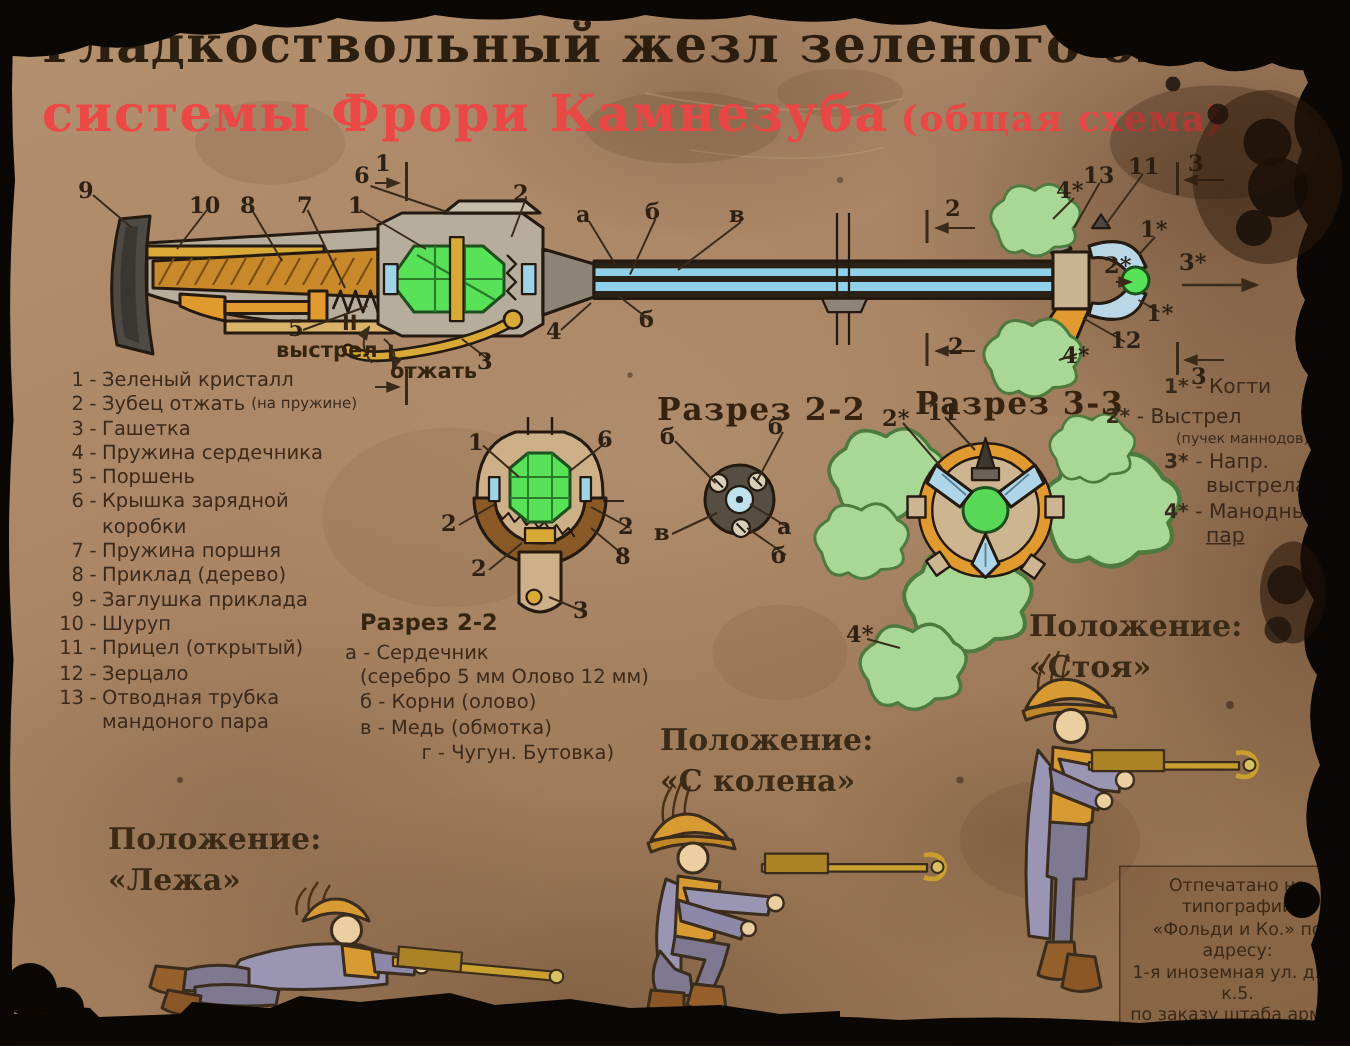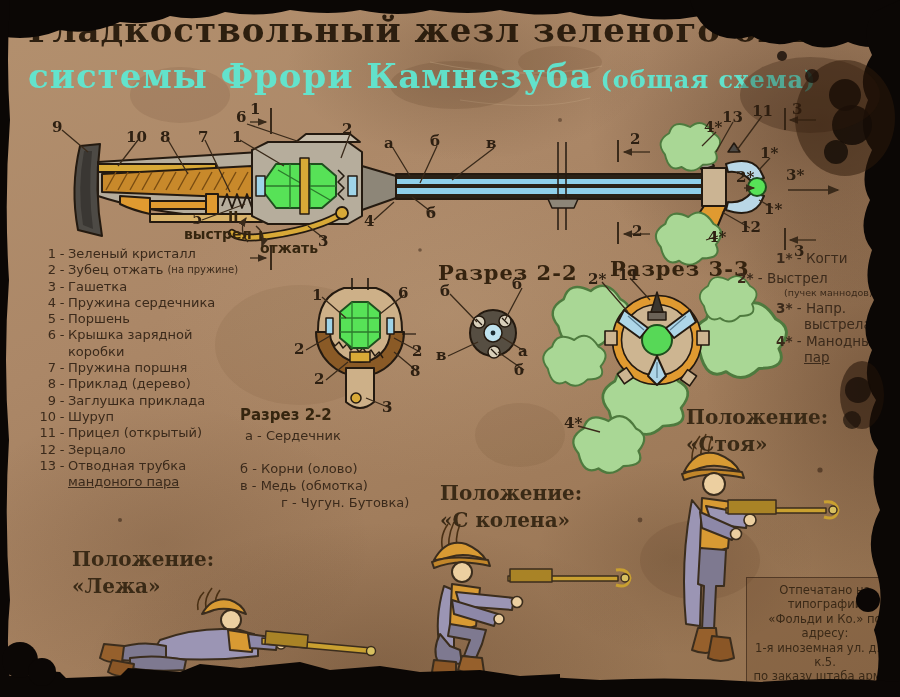--- a/index.html
+++ b/index.html
@@ -11,32 +11,32 @@
     radial-gradient(ellipse 260px 140px at 52% 9%, rgba(60,35,15,.22), transparent 70%),
     radial-gradient(ellipse 330px 260px at 91% 18%, rgba(48,26,11,.38), transparent 70%),
     radial-gradient(ellipse 240px 320px at 97% 55%, rgba(52,29,13,.32), transparent 70%),
     radial-gradient(ellipse 420px 220px at 42% 97%, rgba(55,32,15,.26), transparent 70%),
     radial-gradient(ellipse 200px 140px at 75% 80%, rgba(60,36,16,.18), transparent 70%),
     linear-gradient(155deg,#b3906e 0%,#ab8767 35%,#a07c5b 65%,#93714f 100%);}
   svg.layer{position:absolute;inset:0;z-index:2;pointer-events:none;}
   svg.edges{z-index:6;}
   .txt{position:absolute;z-index:4;color:#33241a;white-space:nowrap;}
   .title1{left:28px;top:10px;font:700 34px "DejaVu Serif",serif;letter-spacing:1px;color:#241709;opacity:.93;}
-  .title2{left:28px;top:56px;font:700 34px "DejaVu Serif",serif;letter-spacing:1px;color:#5eead4;opacity:.93;}
+  .title2{left:28px;top:56px;font:700 34px "DejaVu Serif",serif;letter-spacing:1px;color:#ef4444;opacity:.93;}
   .title2 .note{font:700 24px "DejaVu Serif",serif;margin-left:8px;}
   .sec-title{font:700 21px "DejaVu Serif",serif;color:#35230f;letter-spacing:1px;}
   .pos-label{font:700 20px "DejaVu Serif",serif;color:#3a2a16;line-height:27px;}
   .co{font:700 15px "DejaVu Serif",serif;color:#2e2012;}
   .act{font:700 14px "DejaVu Sans",sans-serif;color:#35250f;}
   .parts{left:34px;top:246px;font:13px "DejaVu Sans",sans-serif;color:#3b2a1b;line-height:16.3px;}
   .parts .row{display:flex;}
   .parts .num{width:22px;text-align:right;flex:none;}
   .parts .dash{width:12px;text-align:center;flex:none;}
   .parts .note{font-size:10px;margin-left:4px;align-self:center;}
-  .parts .l2{margin-left:34px;text-decoration:underline;}
+  .parts .l2{margin-left:34px;}
   .mat{font:13px "DejaVu Sans",sans-serif;color:#3b2a1b;}
   .mat-h{font:700 15px "DejaVu Sans",sans-serif;color:#35250f;}
   .star{font:13.5px "DejaVu Sans",sans-serif;color:#3b2a1b;}
   .star .num{font-weight:700;}
   .star-note{font:9.5px "DejaVu Sans",sans-serif;color:#3b2a1b;}
   .imprint{left:746px;top:577px;width:148px;z-index:4;background:rgba(95,62,35,.26);
            border:1px solid rgba(40,24,12,.55);padding:5px 4px;text-align:center;
            font:11.6px "DejaVu Sans",sans-serif;color:#3a2917;line-height:14.4px;white-space:normal;}
 </style>
 </head>
@@ -339,23 +339,24 @@
       </div>
     <div class="row">
         <span class="num">13</span>
         <span class="dash">-</span>
         <span>Отводная трубка</span>
       </div>
     <div class="l2">мандоного пара</div>
   </div>
 
   <div class="txt mat-h" style="left:240px;top:406px;">Разрез 2-2</div>
-  <div class="txt mat" style="left:245px;top:428px;">
+  <div class="txt mat" style="left:230px;top:428px;">
     <span>а</span> <span>-</span> <span>Сердечник</span>
   </div>
+  <div class="txt mat detail" style="left:240px;top:444px;">(серебро 5 мм Олово 12 мм)</div>
   <div class="txt mat" style="left:240px;top:461px;">
     <span>б</span> <span>-</span> <span>Корни (олово)</span>
   </div>
   <div class="txt mat" style="left:240px;top:478px;">
     <span>в</span> <span>-</span> <span>Медь (обмотка)</span>
   </div>
   <div class="txt mat" style="left:240px;top:495px;margin-left:41px;">
     <span>г</span> <span>-</span> <span>Чугун. Бутовка)</span>
   </div>
 

